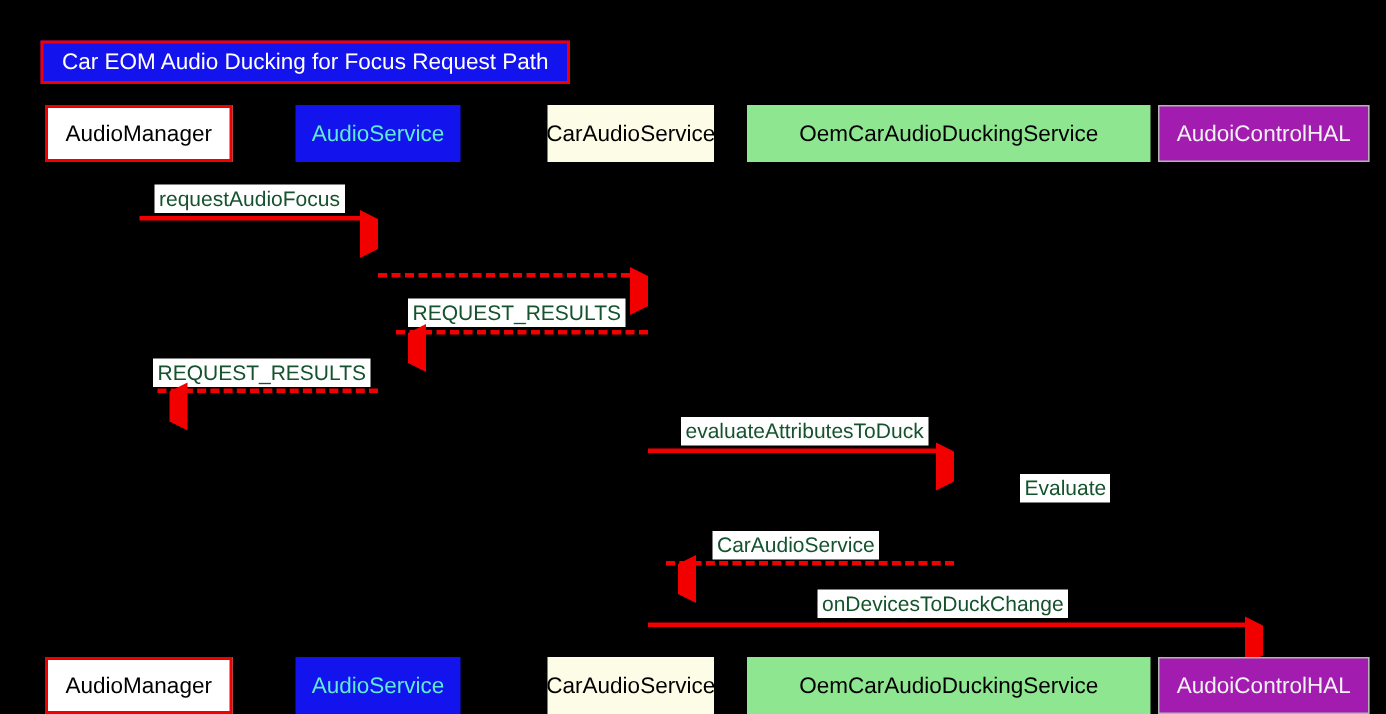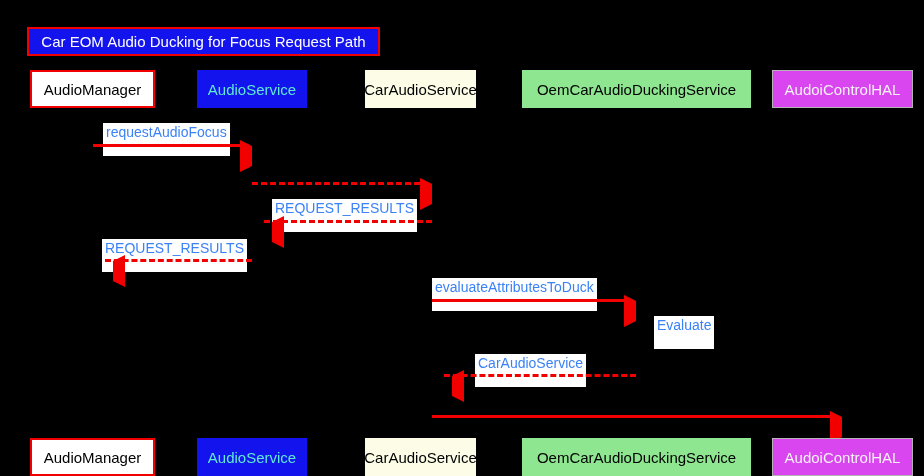--- a/index.html
+++ b/index.html
@@ -16,25 +16,25 @@
   }
   .p {
     position:absolute; height:38px; display:flex; align-items:center;
     justify-content:center; font-size:15px; white-space:nowrap;
   }
   .row-top    { top:50px; }
   .row-bottom { top:418px; }
   .p.am  { left:10px;  width:125px; background:#ffffff; border:2px solid #f20000; color:#000000; }
   .p.as  { left:177px; width:110px; background:#1313ee; color:#5eead4; }
   .p.cas { left:345px; width:111px; background:#fdfde7; color:#000000; }
-  .p.oem { left:502px; width:229px; background:#8ee690; color:#000000; }
-  .p.hal { left:752px; width:141px; background:#d946ef; border:1px solid #b4b4b4; color:#f2f2f2; }
+  .p.oem { left:478px; width:269px; background:#8ee690; color:#000000; }
+  .p.hal { left:752px; width:141px; background:#a21caf; border:1px solid #b4b4b4; color:#f2f2f2; }
   .lbl {
-    position:absolute; background:#ffffff; color:#3b82f6; font-size:14px;
-    line-height:19px; height:33px; padding:0 3px; white-space:nowrap;
+    position:absolute; background:#ffffff; color:#14532d; font-size:14px;
+    line-height:19px; height:19px; padding:0 3px; white-space:nowrap;
   }
   .line  { position:absolute; height:0; border-top:3px solid #f20000; }
   .line.dashed { border-top-style:dashed; }
   .head { position:absolute; width:0; height:0; border-top:6px solid transparent; border-bottom:6px solid transparent; }
   .head.r { border-left:12px solid #f20000; }
   .head.l { border-right:12px solid #f20000; }
 </style>
 </head>
 <body>
 
@@ -56,30 +56,31 @@
   <div class="head r" style="left:400px; top:158px;"></div>
 
   <div class="lbl" style="left:252px; top:179px;">REQUEST_RESULTS</div>
   <div class="head l" style="left:232px; top:196px;"></div>
   <div class="line dashed" style="left:244px; top:200px; width:168px;"></div>
 
   <div class="lbl" style="left:82px; top:219px;">REQUEST_RESULTS</div>
   <div class="head l" style="left:73px; top:235px;"></div>
   <div class="line dashed" style="left:85px; top:239px; width:147px;"></div>
 
-  <div class="lbl" style="left:412px; top:258px;">evaluateAttributesToDuck</div>
+  <div class="lbl" style="left:434px; top:258px;">evaluateAttributesToDuck</div>
   <div class="line" style="left:412px; top:279px; width:192px;"></div>
   <div class="head r" style="left:604px; top:275px;"></div>
 
-  <div class="lbl" style="left:634px; top:296px;">Evaluate</div>
+  <div class="lbl" style="left:660px; top:296px;">Evaluate</div>
 
   <div class="lbl" style="left:455px; top:334px;">CarAudioService</div>
   <div class="head l" style="left:412px; top:350px;"></div>
   <div class="line dashed" style="left:424px; top:354px; width:192px;"></div>
 
+  <div class="lbl" style="left:525px; top:373px;">onDevicesToDuckChange</div>
   <div class="line" style="left:412px; top:395px; width:398px;"></div>
   <div class="head r" style="left:810px; top:391px;"></div>
 
   <div class="p am row-bottom">AudioManager</div>
   <div class="p as row-bottom">AudioService</div>
   <div class="p cas row-bottom">CarAudioService</div>
   <div class="p oem row-bottom">OemCarAudioDuckingService</div>
   <div class="p hal row-bottom">AudoiControlHAL</div>
 
 </div>

